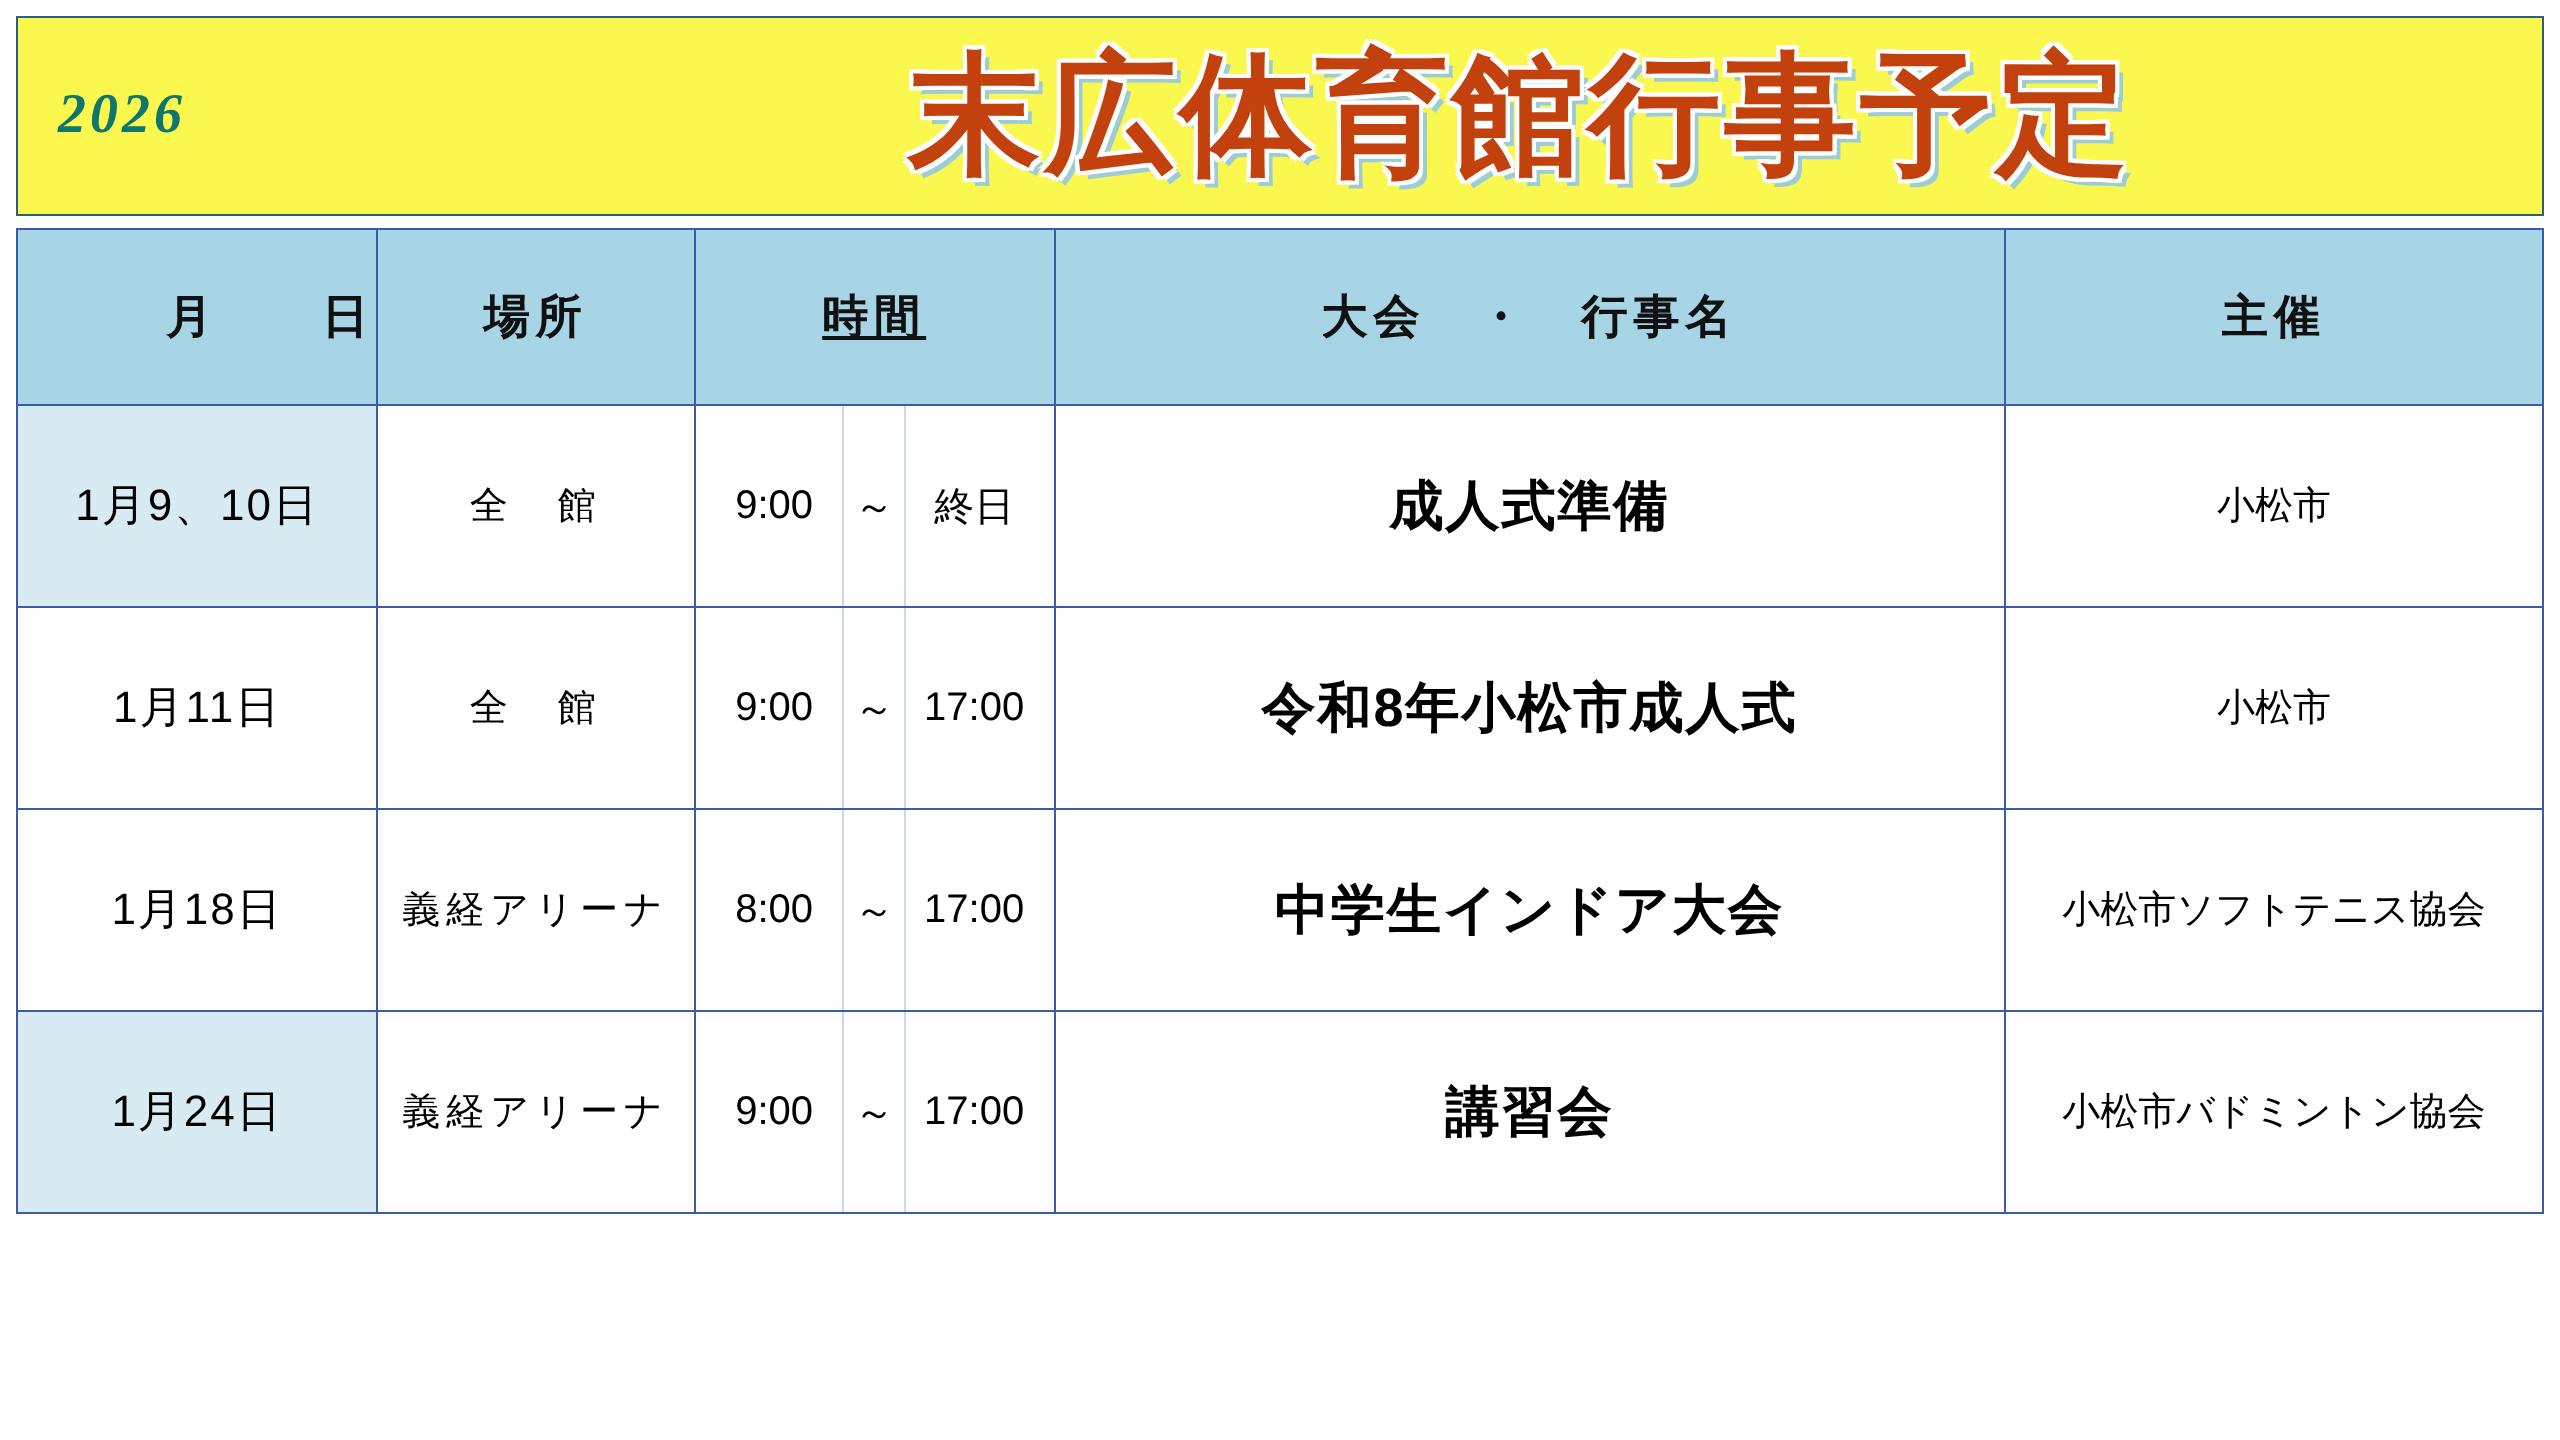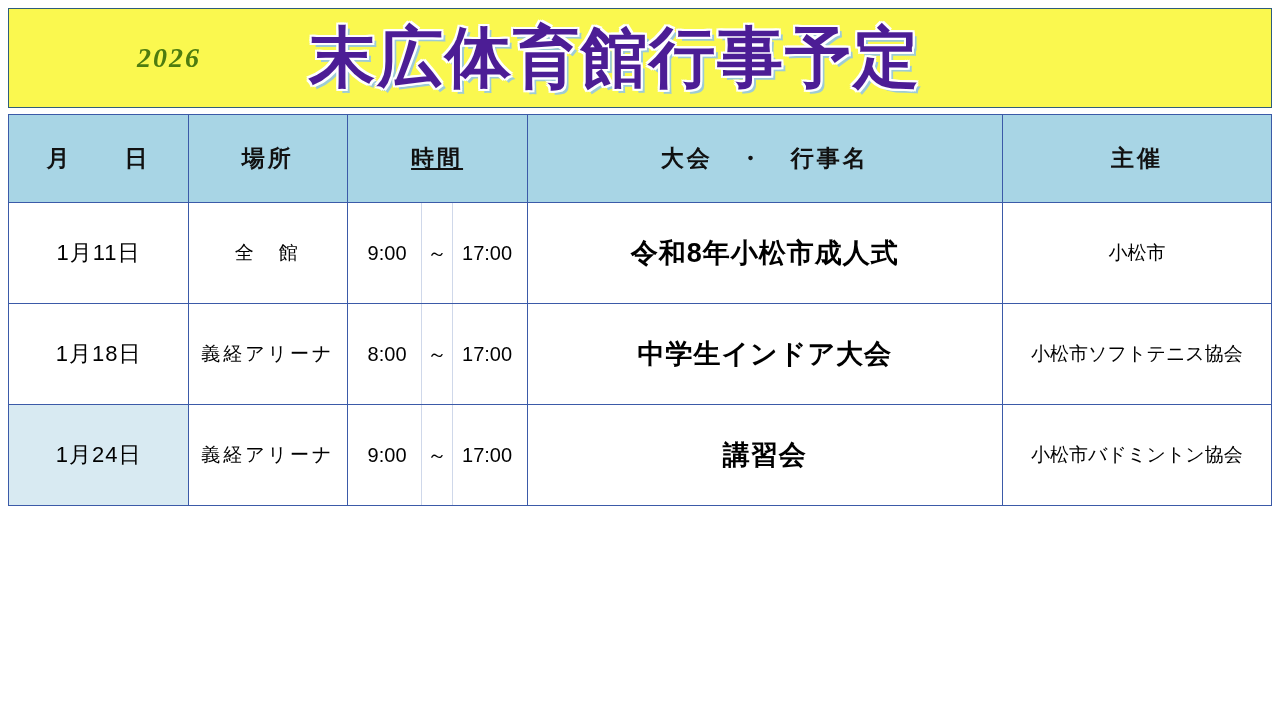--- a/index.html
+++ b/index.html
@@ -29,44 +29,43 @@
     background: #faf84f;
     border: 1px solid #2f5d7c;
     box-sizing: border-box;
     display: flex;
     align-items: center;
   }
   .banner-left {
     width: 300px;
     padding-left: 20px;
     box-sizing: border-box;
-    text-align: center;
-    color: #4d7c0f;
+    color: #0f766e;
   }
   .year-label {
     font-family: "Liberation Serif", "DejaVu Serif", serif;
     font-style: italic;
     font-weight: bold;
     font-size: 28px;
     line-height: 1.1;
     letter-spacing: 2px;
   }
   .era-label {
     font-size: 21px;
     font-weight: bold;
     line-height: 1.5;
     letter-spacing: 1px;
   }
   .banner-title {
     flex: 1;
-    text-align: left;
+    text-align: center;
     font-size: 66px;
     font-weight: bold;
     letter-spacing: 2px;
-    color: #4c1d95;
+    color: #c2410c;
     text-shadow:
       2px 0 0 #ffffff, -2px 0 0 #ffffff, 0 2px 0 #ffffff, 0 -2px 0 #ffffff,
       2px 2px 0 #ffffff, -2px 2px 0 #ffffff, 2px -2px 0 #ffffff, -2px -2px 0 #ffffff,
       4px 4px 0 #9dcbd6;
     padding-right: 60px;
   }
 
   
   table.schedule {
     width: 100%;
@@ -81,21 +80,21 @@
   }
 
   thead th {
     background: #a8d5e5;
     height: 88px;
     font-size: 23px;
     font-weight: bold;
     color: #111111;
     letter-spacing: 3px;
   }
-  th.col-date   { width: 166px; }
+  th.col-date   { width: 166px; text-align: right; }
   th.col-place  { width: 146px; }
   th.col-time   { width: 166px; text-decoration: underline; }
   th.col-event  { width: 438px; }
   th.col-host   { width: 248px; }
 
   tbody td {
     height: 101px;
     text-align: center;
     vertical-align: middle;
     background: #ffffff;
@@ -165,20 +164,33 @@
       <tr>
         <th class="col-date">月　　日</th>
         <th class="col-place">場所</th>
         <th class="col-time">時間</th>
         <th class="col-event">大会　・　行事名</th>
         <th class="col-host">主催</th>
       </tr>
     </thead>
     <tbody>
 
+      <tr>
+        <td class="date">1月9、10日</td>
+        <td class="place">全　館</td>
+        <td class="time">
+          <div class="time-wrap">
+            <span class="time-start">9:00</span>
+            <span class="time-sep">～</span>
+            <span class="time-end">終日</span>
+          </div>
+        </td>
+        <td class="event">成人式準備</td>
+        <td class="host">小松市</td>
+      </tr>
 
       <tr class="alt">
         <td class="date">1月11日</td>
         <td class="place">全　館</td>
         <td class="time">
           <div class="time-wrap">
             <span class="time-start">9:00</span>
             <span class="time-sep">～</span>
             <span class="time-end">17:00</span>
           </div>

